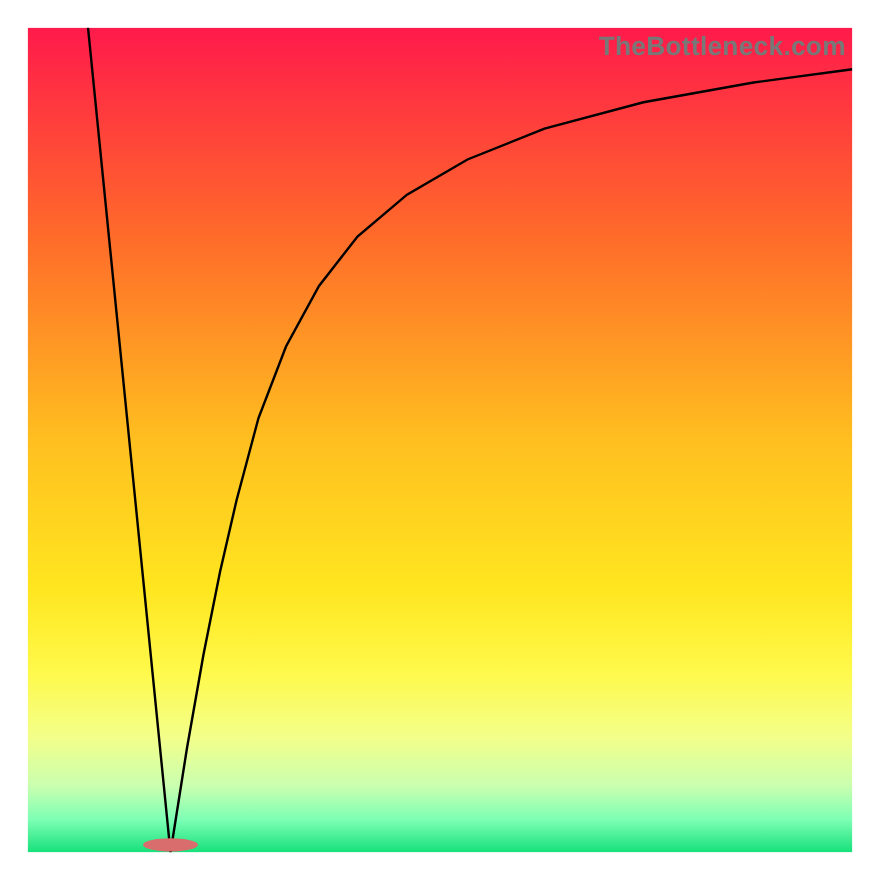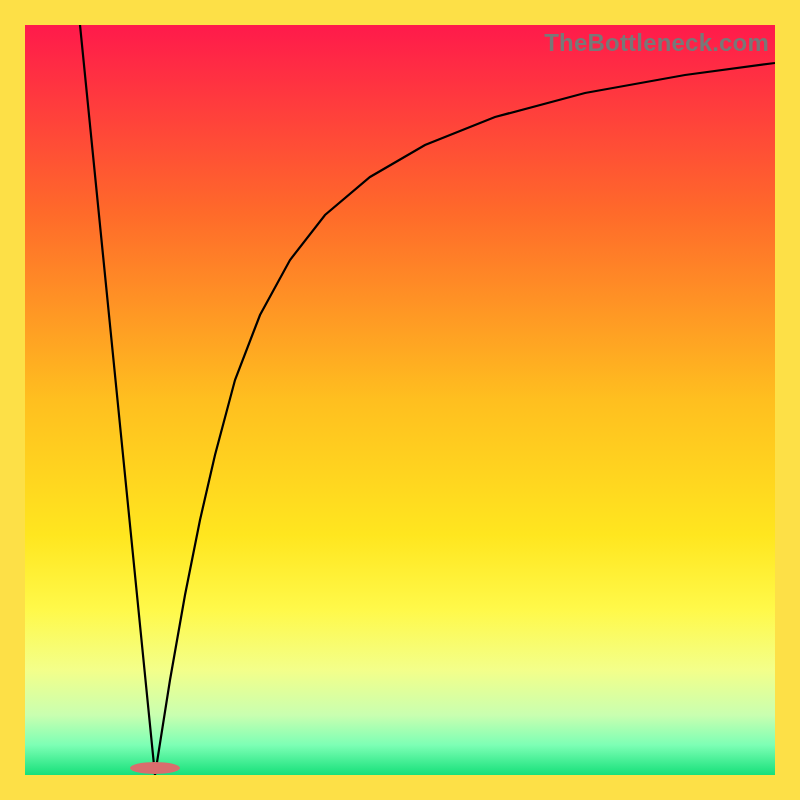--- a/index.html
+++ b/index.html
@@ -1,21 +1,21 @@
 <!DOCTYPE html>
 <html><head>
 <meta charset="utf-8">
 <style>
   * { margin: 0; padding: 0; box-sizing: border-box; }
   html, body { width: 800px; height: 800px; overflow: hidden; background: #000; }
   .frame {
     position: relative;
     width: 800px;
     height: 800px;
-    background: #fde047;
+    background: #ffffff;
   }
   .plot-area {
     position: absolute;
     left: 25px;
     top: 25px;
     width: 750px;
     height: 750px;
     overflow: hidden;
   }
   .watermark {

